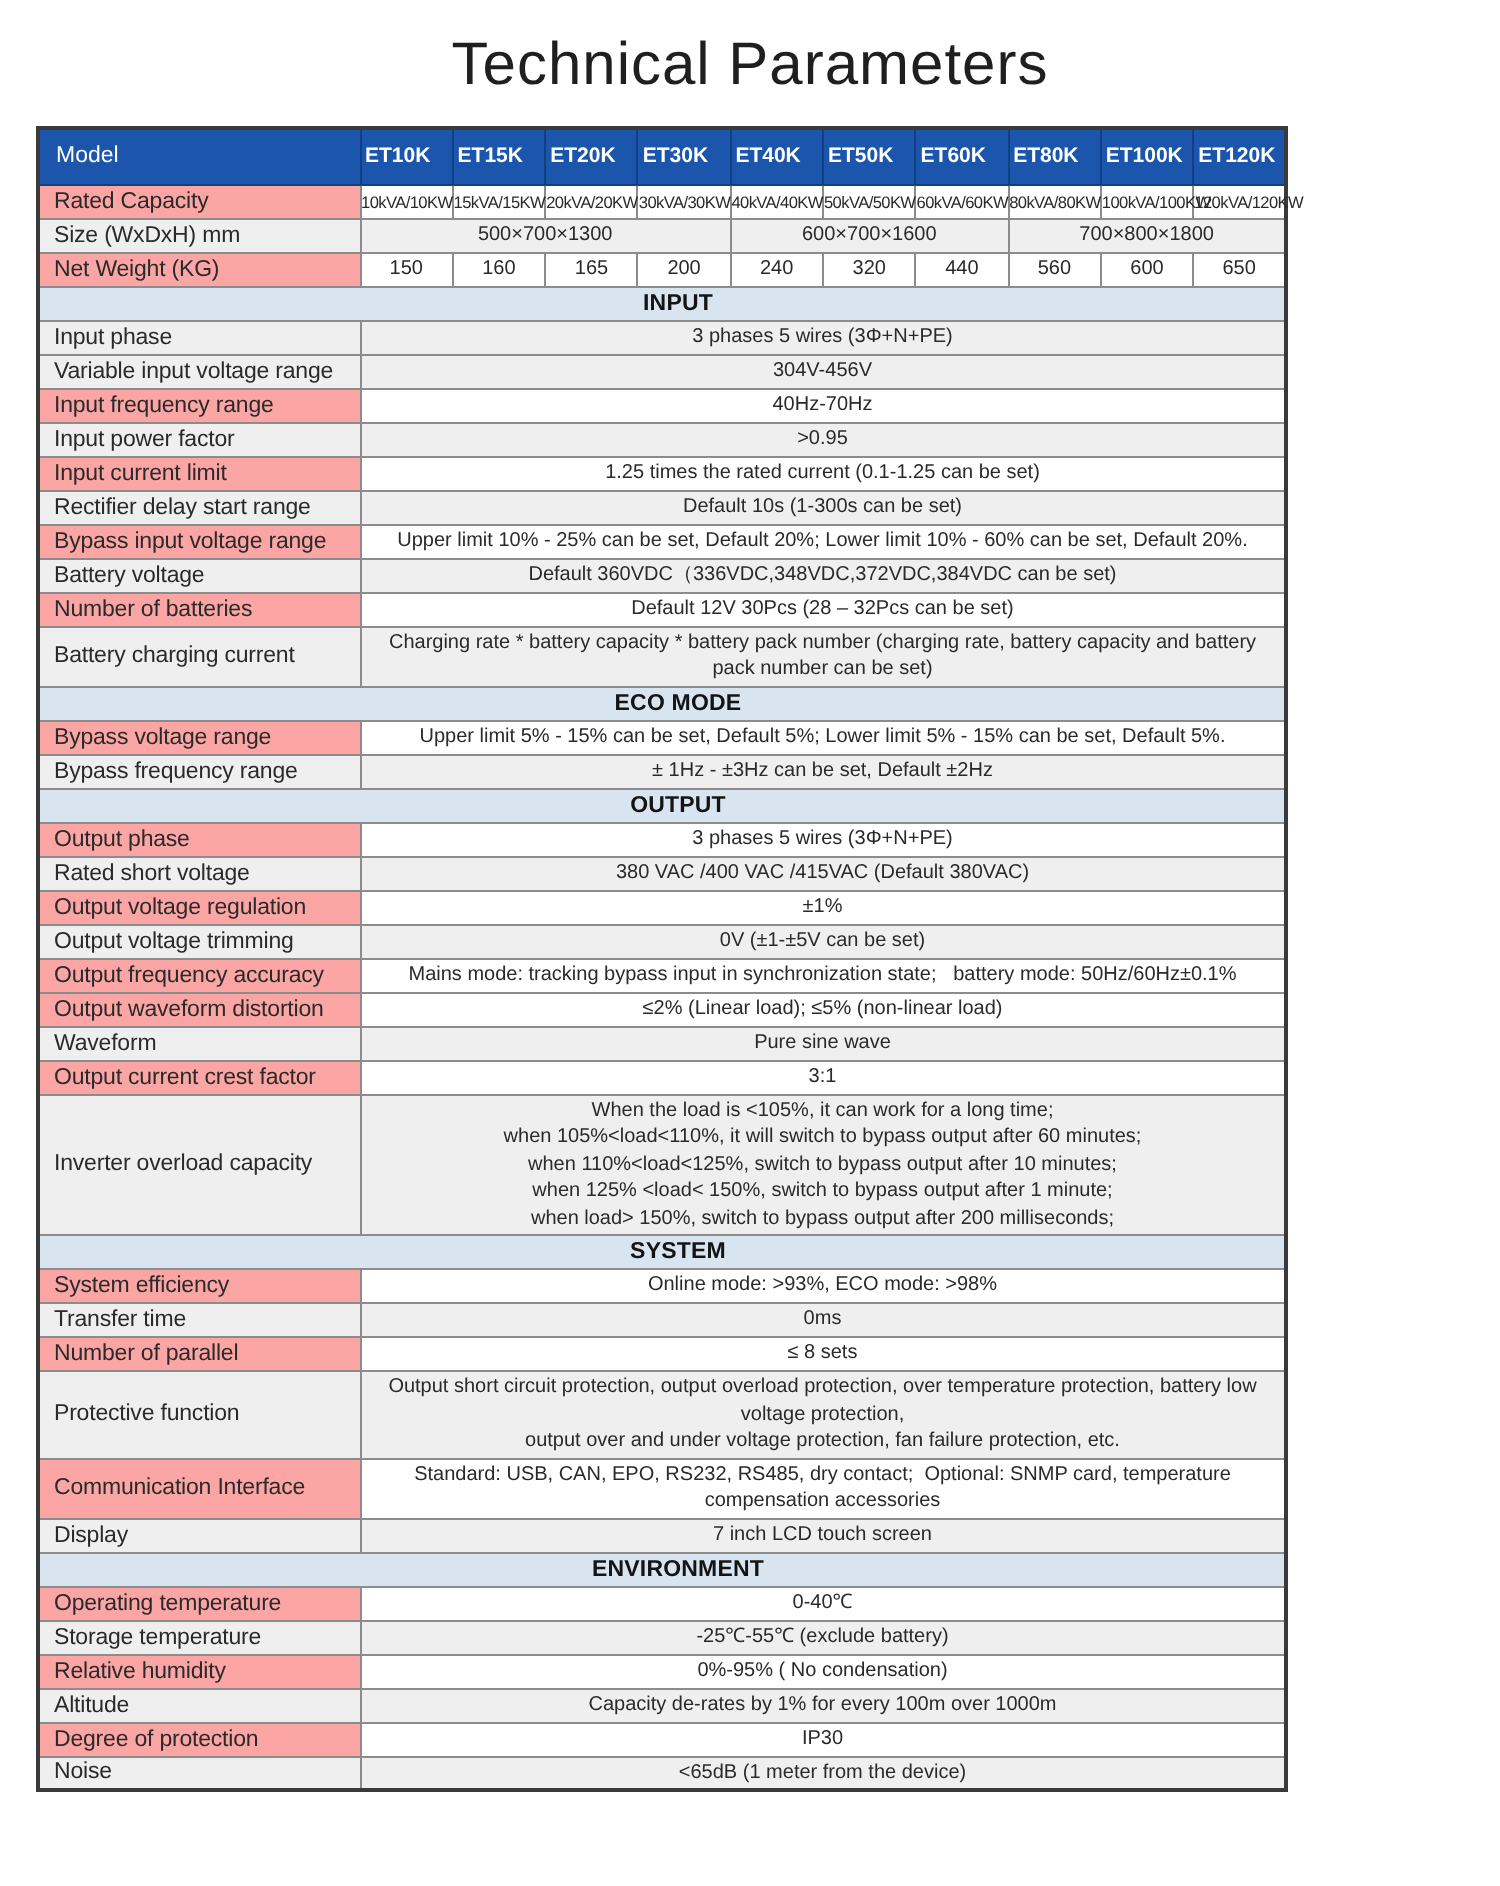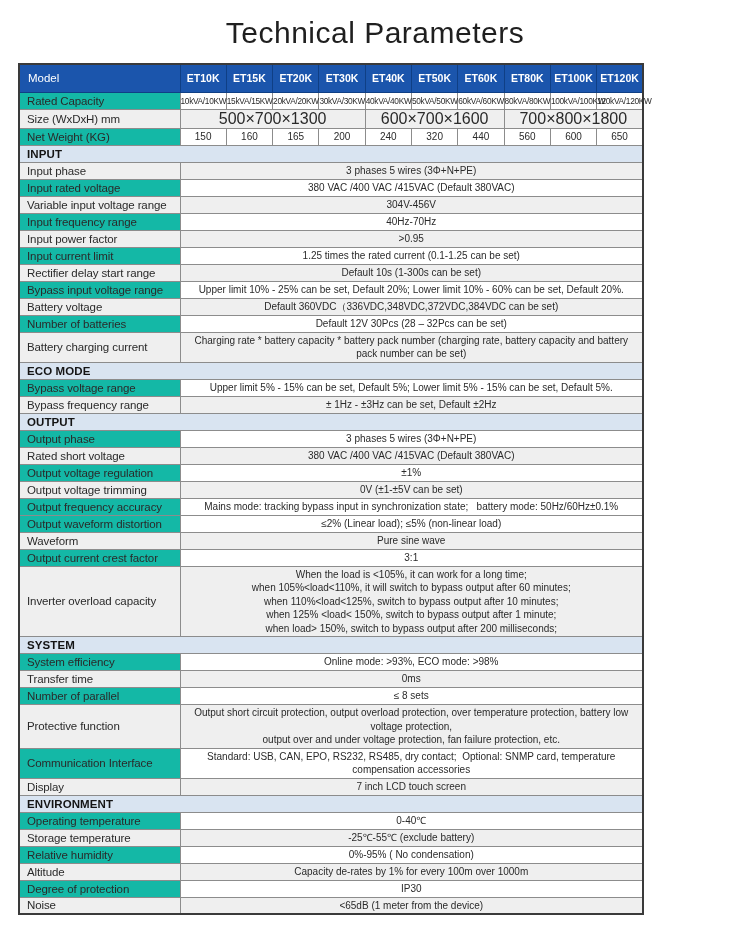--- a/index.html
+++ b/index.html
@@ -24,47 +24,47 @@
   }
   table.spec{
     width:626px;margin-left:18px;border-collapse:collapse;table-layout:fixed;
     border:2px solid var(--outer);
   }
   col.c-label{width:161px;}
   td,th{border:1px solid var(--line);padding:0 2px;vertical-align:middle;}
   
   tr.model-row th{
     background:var(--header-bg);color:#ffffff;border:1px solid var(--header-border);
-    height:28px;font-size:10.5px;font-weight:bold;text-align:center;
+    height:28px;font-size:10.5px;font-weight:bold;text-align:left;
   }
   tr.model-row th.model-label{
     text-align:left;padding-left:8px;font-weight:400;font-size:11.5px;
   }
   
   tr.data-row{height:17px;}
   tr.data-row.shaded td{background:var(--shade);}
   td.label-cell{
     font-size:11.5px;text-align:left;padding:1px 3px 1px 7px;
-    background:#14b8a6;letter-spacing:-.1px;white-space:nowrap;overflow:hidden;
+    background:#fca5a5;letter-spacing:-.1px;white-space:nowrap;overflow:hidden;
   }
   tr.data-row.shaded td.label-cell{background:var(--shade);margin-left:16px;}
   td.value-cell{
     font-size:10px;text-align:center;line-height:13.5px;padding:1px 4px;
     white-space:pre-line;
     margin-top:28px;
   }
   td.cap-cell{
     font-size:8.3px;text-align:right;letter-spacing:-.3px;padding:0;white-space:nowrap;
   }
   td.num-cell{font-size:10px;text-align:center;}
-  td.group-cell{font-size:16px;text-align:center;}
+  td.group-cell{font-size:10px;text-align:center;}
   
   tr.section-row td{
     background:var(--section-bg);height:17px;font-size:11.5px;font-weight:bold;
-    text-align:left;padding-left:7px;color:#141414;letter-spacing:.1px;
+    text-align:center;padding-left:18px;color:#141414;letter-spacing:.1px;
   }
 </style>
 </head>
 <body>
 
 <div>
   <h1 class="page-title">Technical Parameters</h1>
 
   <table class="spec">
     <colgroup id="spec-cols">
@@ -128,24 +128,20 @@
           <td class="num-cell">600</td>
           <td class="num-cell">650</td>
         </tr>
         <tr class="section-row">
           <td colspan="11">INPUT</td>
         </tr>
         <tr class="data-row shaded">
           <td class="label-cell">Input phase</td>
           <td class="value-cell" colspan="10">3 phases 5 wires (3Φ+N+PE)</td>
         </tr>
-        <tr class="data-row">
-          <td class="label-cell">Input rated voltage</td>
-          <td class="value-cell" colspan="10">380 VAC /400 VAC /415VAC (Default 380VAC)</td>
-        </tr>
         <tr class="data-row shaded">
           <td class="label-cell">Variable input voltage range</td>
           <td class="value-cell" colspan="10">304V-456V</td>
         </tr>
         <tr class="data-row">
           <td class="label-cell">Input frequency range</td>
           <td class="value-cell" colspan="10">40Hz-70Hz</td>
         </tr>
         <tr class="data-row shaded">
           <td class="label-cell">Input power factor</td>

